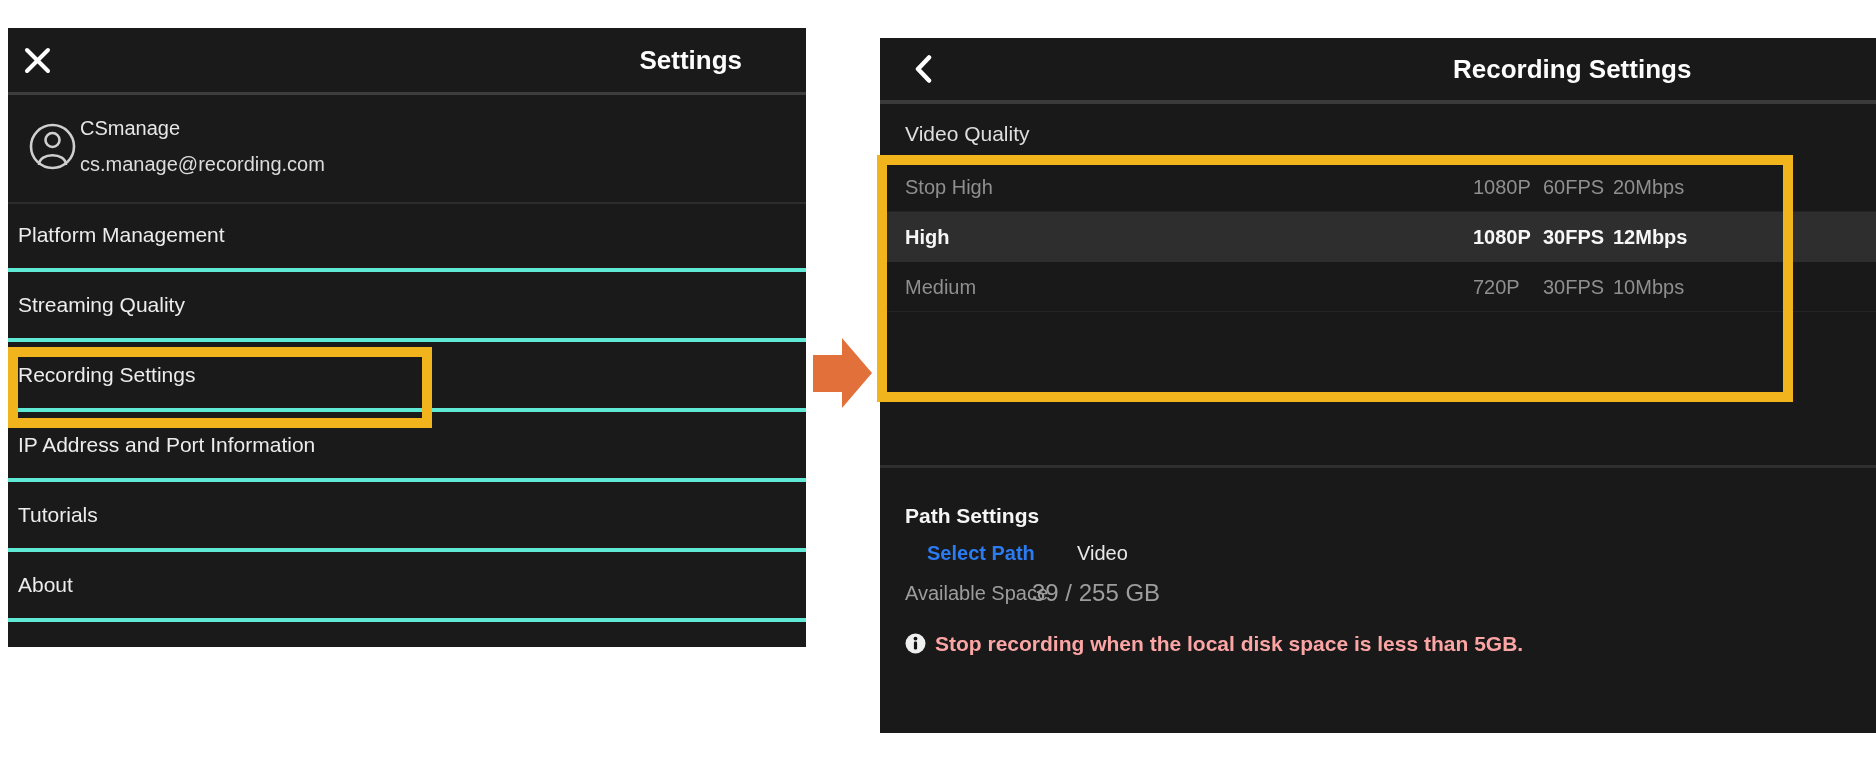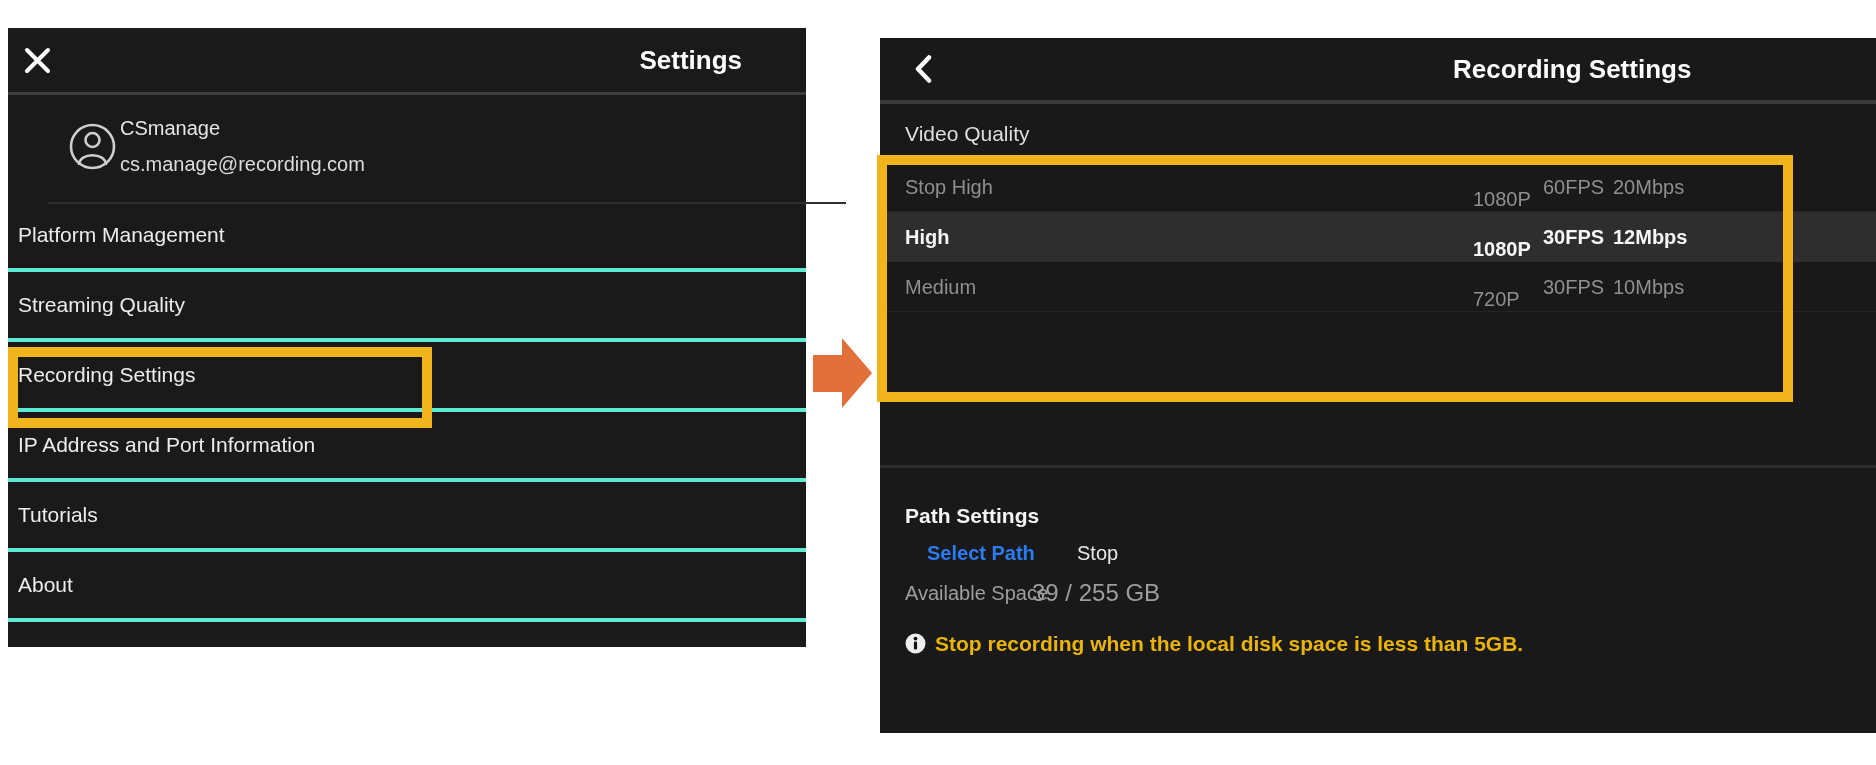--- a/index.html
+++ b/index.html
@@ -6,21 +6,21 @@
   .canvas{position:relative;width:1876px;height:765px;background:#ffffff;overflow:hidden;
           font-family:"Liberation Sans","DejaVu Sans",sans-serif;}
   .panel{position:absolute;background:#1a1a1a;color:#eaeaea;}
 
   
   .left-panel{left:8px;top:28px;width:798px;height:619px;}
   .lp-header{position:absolute;left:0;top:0;width:100%;height:64px;border-bottom:3px solid #3d3d3d;}
   .close-btn{position:absolute;left:16px;top:19px;width:27px;height:27px;cursor:pointer;}
   .lp-title{position:absolute;right:64px;top:0;height:64px;line-height:64px;
             font-size:26px;font-weight:bold;color:#fdfdfd;}
-  .profile-row{position:absolute;left:0;top:64px;width:100%;height:110px;border-bottom:2px solid #2d2d2d;margin-left:40px;}
+  .profile-row{position:absolute;left:0;top:64px;width:100%;height:110px;border-bottom:2px solid #2d2d2d;}
   .avatar{position:absolute;left:21px;top:31px;width:47px;height:47px;}
   .profile-name{position:absolute;left:72px;top:25px;font-size:20px;color:#e6e6e6;}
   .profile-email{position:absolute;left:72px;top:61px;font-size:20px;color:#dcdcdc;}
   .menu{position:absolute;left:0;top:174px;width:100%;}
   .menu-item{height:70px;display:flex;align-items:center;padding-left:10px;
              font-size:21px;color:#ececec;border-bottom:4px solid #5eead4;cursor:pointer;box-sizing:border-box;}
   .hl-box{position:absolute;border:10px solid #f2b41c;box-sizing:border-box;pointer-events:none;}
   .hl-box.left{left:0;top:319px;width:424px;height:81px;}
 
   
@@ -31,41 +31,41 @@
   .rp-header{position:absolute;left:0;top:0;width:100%;height:62px;border-bottom:4px solid #3a3a3a;box-sizing:content-box;}
   .back-btn{position:absolute;left:34px;top:17px;width:18px;height:28px;cursor:pointer;}
   .rp-title{position:absolute;left:573px;top:0;height:62px;line-height:62px;
             font-size:26px;font-weight:bold;color:#fdfdfd;white-space:nowrap;}
   .vq-label{position:absolute;left:25px;top:76px;height:40px;line-height:40px;font-size:21px;color:#dedede;}
   .quality-list{position:absolute;left:0;top:124px;width:100%;}
   .q-row{position:relative;height:50px;font-size:20px;color:#8f8f8f;cursor:pointer;
          border-bottom:1px solid #242424;box-sizing:border-box;}
   .q-row.selected{background:#2e2e2e;color:#f6f6f6;font-weight:bold;border-bottom:none;}
   .q-label{position:absolute;left:25px;top:0;height:50px;line-height:50px;}
-  .q-res{position:absolute;left:593px;top:12px;height:50px;line-height:50px;}
+  .q-res{position:absolute;left:593px;top:0;height:50px;line-height:50px;}
   .q-fps{position:absolute;left:663px;top:0;height:50px;line-height:50px;}
   .q-rate{position:absolute;left:733px;top:0;height:50px;line-height:50px;}
   .plus-btn{position:absolute;left:606px;top:6px;width:38px;height:38px;background:#2b2b2b;border-radius:5px;
             color:#b5b5b5;font-size:30px;line-height:35px;text-align:center;cursor:pointer;}
   .hl-box.right{left:-3px;top:117px;width:916px;height:247px;}
   .section-divider{position:absolute;left:0;top:427px;width:100%;height:3px;background:#2f2f2f;}
   .ps-heading{position:absolute;left:25px;top:462px;height:32px;line-height:32px;
               font-size:21px;font-weight:bold;color:#f5f5f5;}
   .ps-row{position:absolute;left:0;width:100%;height:30px;}
   .ps-row.select{top:500px;margin-left:22px;}
   .ps-row.space{top:540px;}
   .select-path{position:absolute;left:25px;top:0;height:30px;line-height:30px;
                font-size:20px;font-weight:bold;color:#2b7bf3;cursor:pointer;}
   .path-value{position:absolute;left:175px;top:0;height:30px;line-height:30px;font-size:20px;color:#e8e8e8;}
   .space-label{position:absolute;left:25px;top:0;height:30px;line-height:30px;font-size:20px;color:#9d9d9d;}
   .space-value{position:absolute;left:152px;top:0;height:30px;line-height:30px;font-size:24px;color:#9d9d9d;}
   .note-row{position:absolute;left:0;top:591px;width:100%;height:30px;}
   .info-icon{position:absolute;left:25px;top:4px;}
   .note-text{position:absolute;left:55px;top:0;height:30px;line-height:30px;
-             font-size:21px;font-weight:bold;color:#eab308;}
+             font-size:21px;font-weight:bold;color:#fca5a5;}
 </style>
 </head>
 <body>
 
 <div class="canvas">
 
   <section class="panel left-panel">
     <div class="lp-header">
       <svg class="close-btn" viewBox="0 0 27 27">
         <line x1="3" y1="3" x2="24" y2="24" stroke="#ffffff" stroke-width="4" stroke-linecap="round"></line>
@@ -132,21 +132,21 @@
     </div>
 
     <div class="hl-box right"></div>
 
     <div class="section-divider"></div>
 
     <div class="ps-heading">Path Settings</div>
 
     <div class="ps-row select">
       <span class="select-path">Select Path</span>
-      <span class="path-value">Stop</span>
+      <span class="path-value">Video</span>
     </div>
 
     <div class="ps-row space">
       <span class="space-label">Available Space</span>
       <span class="space-value">39 / 255 GB</span>
     </div>
 
     <div class="note-row">
       <svg class="info-icon" width="21" height="21" viewBox="0 0 21 21">
         <circle cx="10.5" cy="10.5" r="10" fill="#efefef"></circle>

